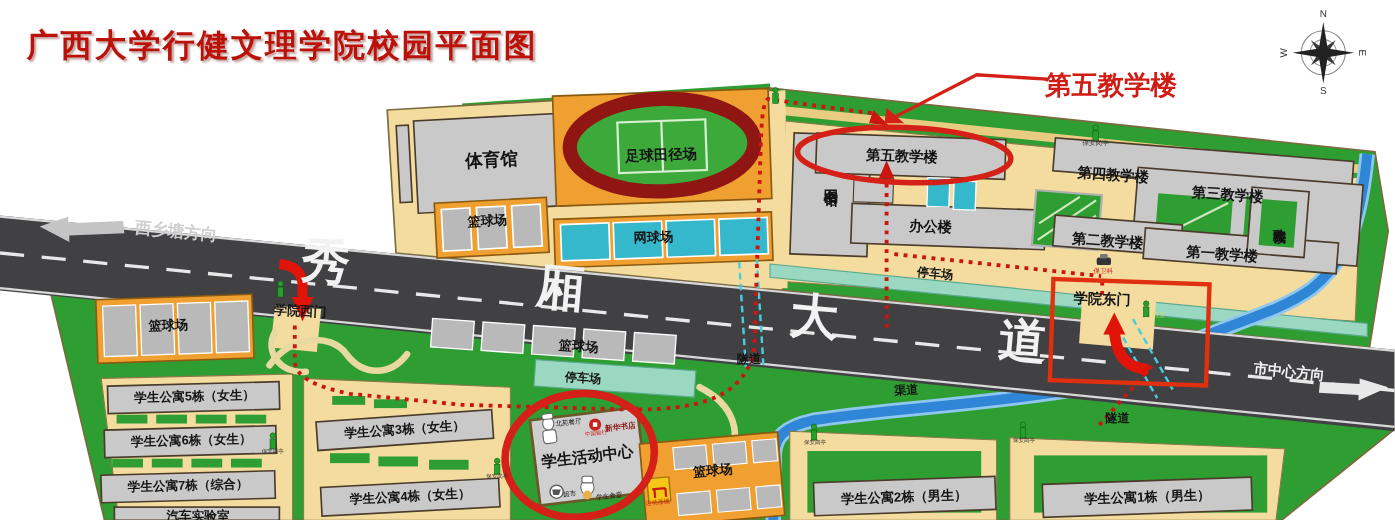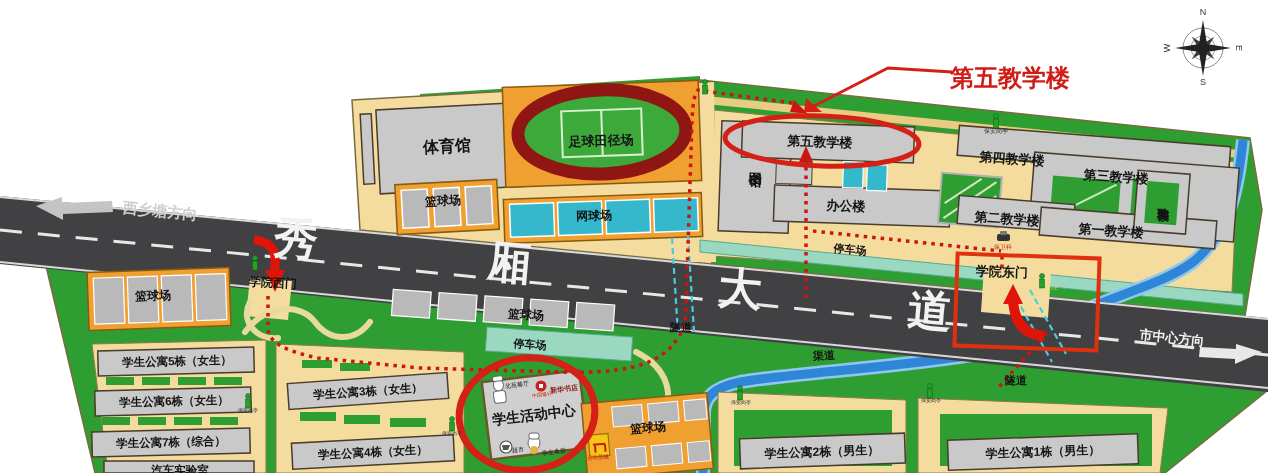--- a/index.html
+++ b/index.html
@@ -268,20 +268,21 @@
   </g>
 
   <g>
     <circle cx="1203" cy="48" r="20" fill="none" stroke="#8a8a8a" stroke-width="1"></circle>
     <circle cx="1203" cy="48" r="12" fill="none" stroke="#9a9a9a" stroke-width="1"></circle>
     <path d="M1203,32 L1206,45 L1219,48 L1206,51 L1203,64 L1200,51 L1187,48 L1200,45 Z" fill="#3a3a3a" transform="rotate(45 1203 48)"></path>
     <path d="M1203,20 L1207,44 L1231,48 L1207,52 L1203,76 L1199,52 L1175,48 L1199,44 Z" fill="#222"></path>
   </g>
 </svg>
 
+  <div class="title">广西大学行健文理学院校园平面图</div>
   <div class="lbl callout" style="left:1010px;top:78px;">第五教学楼</div>
 
   <div class="lbl tiny" style="left:1203px;top:13px;font-size:9px;color:#333;">N</div>
   <div class="lbl tiny" style="left:1203px;top:83px;font-size:9px;color:#333;">S</div>
   <div class="lbl tiny" style="left:1238px;top:48px;font-size:9px;color:#333;--r:90deg;">E</div>
   <div class="lbl tiny" style="left:1168px;top:48px;font-size:9px;color:#333;--r:-90deg;">W</div>
 
   <div class="lbl grayw" style="left:160px;top:211px;font-size:15px;--r:5.5deg;">西乡塘方向</div>
   <div class="lbl w" style="left:296px;top:239px;font-size:44px;--r:5deg;">秀</div>
   <div class="lbl w" style="left:510px;top:263px;font-size:44px;--r:5deg;">厢</div>

